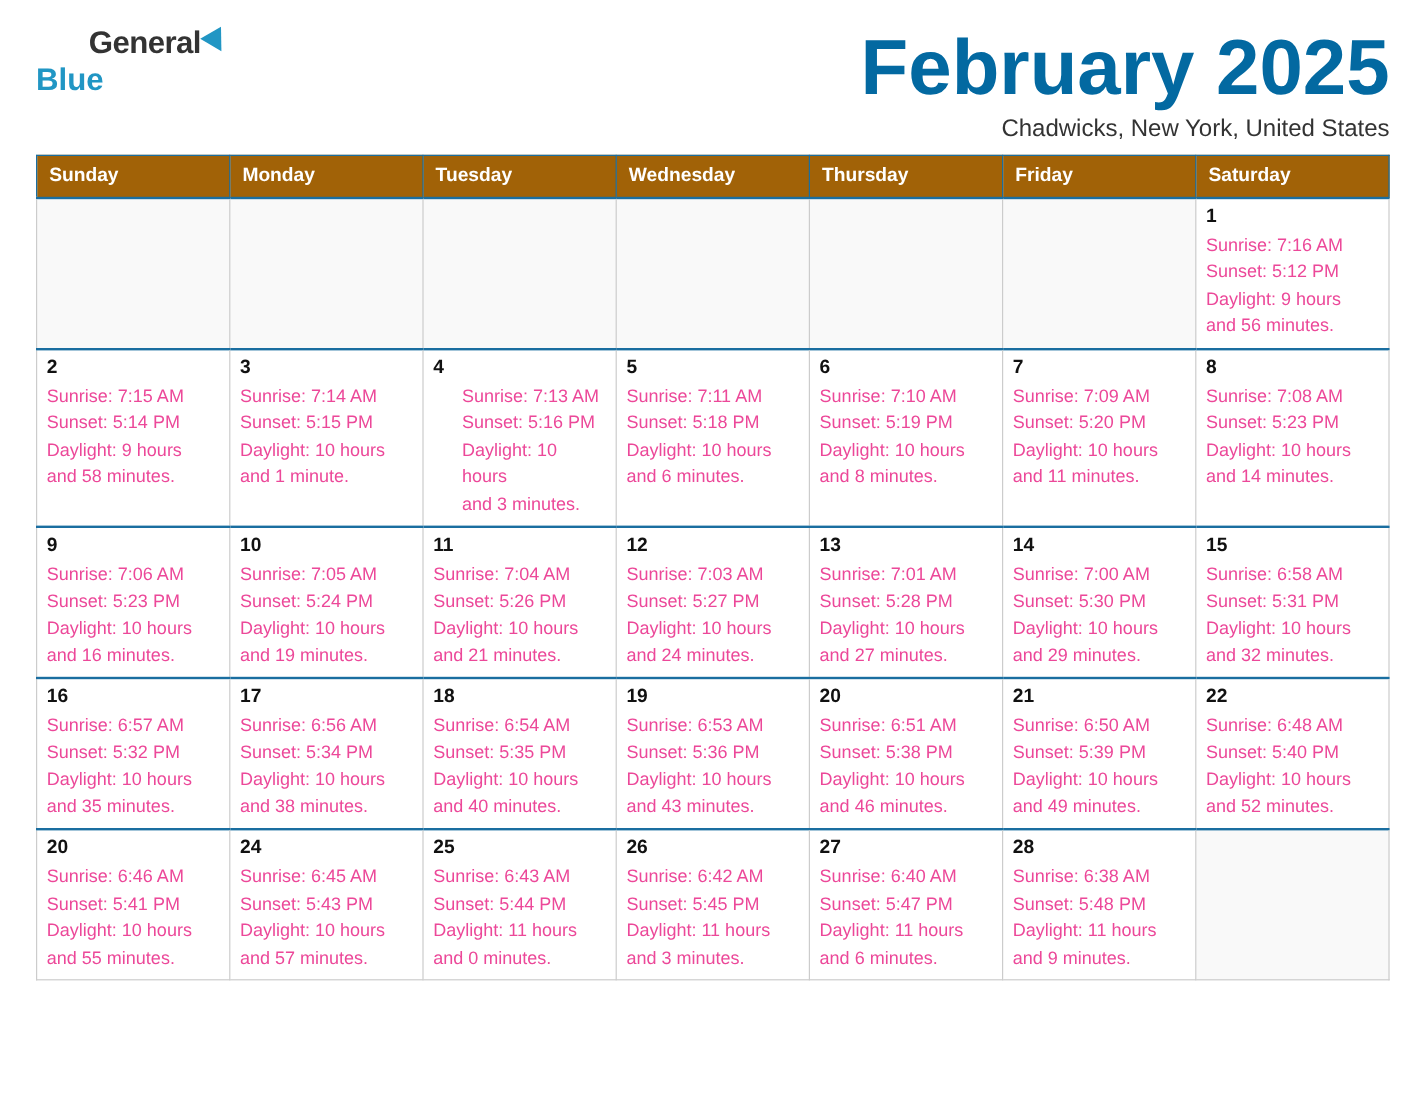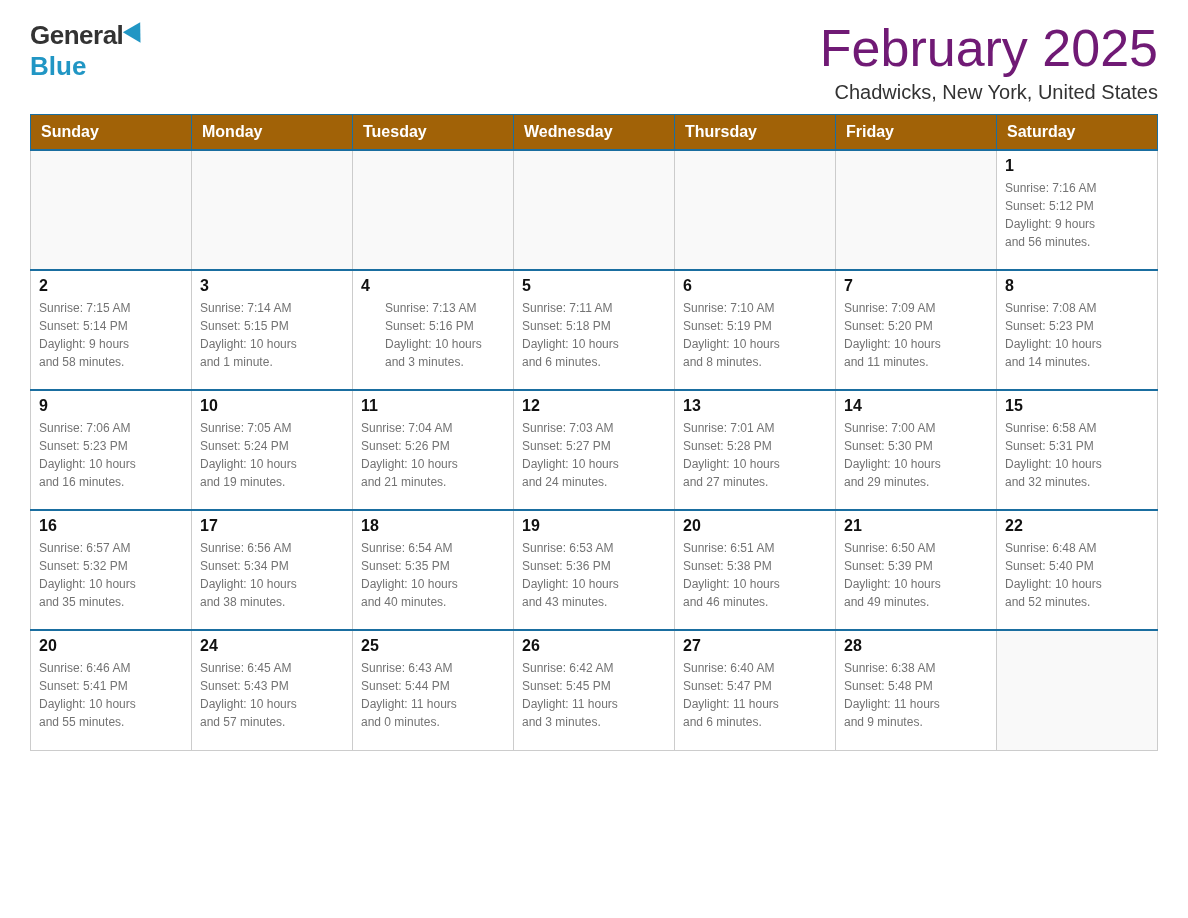--- a/index.html
+++ b/index.html
@@ -23,20 +23,21 @@
     }
     .logo-text {
       display: flex;
       align-items: center;
     }
     .logo-general {
       font-size: 26px;
       font-weight: bold;
       color: #333;
       letter-spacing: -0.5px;
+      margin-left: 44px;
     }
     .logo-blue-container {
       display: flex;
       align-items: center;
     }
     .logo-blue {
       font-size: 26px;
       font-weight: bold;
       color: #2196c4;
     }
@@ -47,23 +48,23 @@
       border-right: 10px solid transparent;
       border-top: 18px solid #2196c4;
       margin-left: 3px;
       margin-bottom: 2px;
       transform: rotate(-30deg);
     }
     .title-area {
       text-align: right;
     }
     .month-title {
-      font-size: 52px;
-      font-weight: normal;
-      color: #701a75;
+      font-size: 65px;
+      font-weight: bold;
+      color: #0369a1;
       line-height: 1.1;
     }
     .location {
       font-size: 20px;
       color: #333;
       margin-top: 4px;
     }
     .calendar {
       width: 100%;
       border-collapse: collapse;
@@ -92,22 +93,22 @@
     .calendar tbody tr td {
       border-top: 2px solid #1a6ea0;
     }
     .day-number {
       font-size: 16px;
       font-weight: bold;
       color: #111;
       margin-bottom: 4px;
     }
     .day-info {
-      font-size: 12px;
-      color: #737373;
+      font-size: 15px;
+      color: #ec4899;
       line-height: 1.5;
     }
     .empty-cell {
       background: #f9f9f9;
     }
   </style>
 </head>
 <body>
 
 <div class="header-area">

